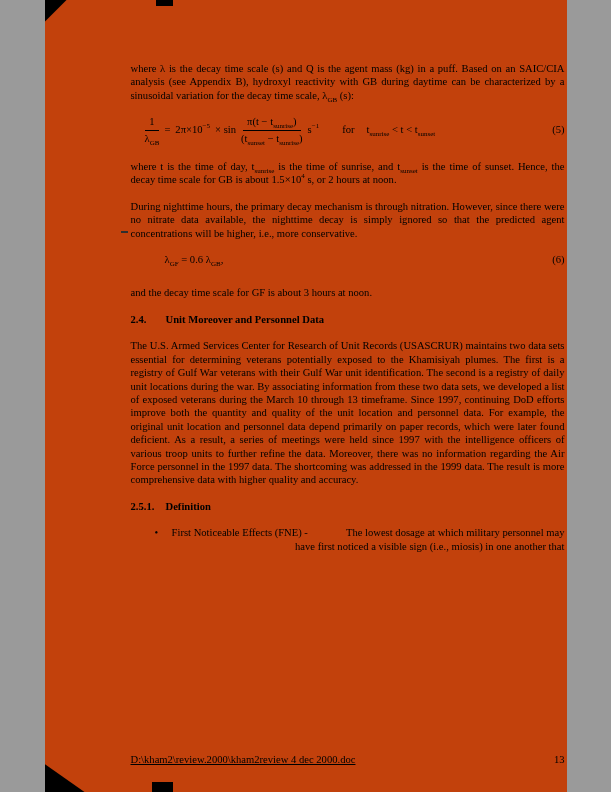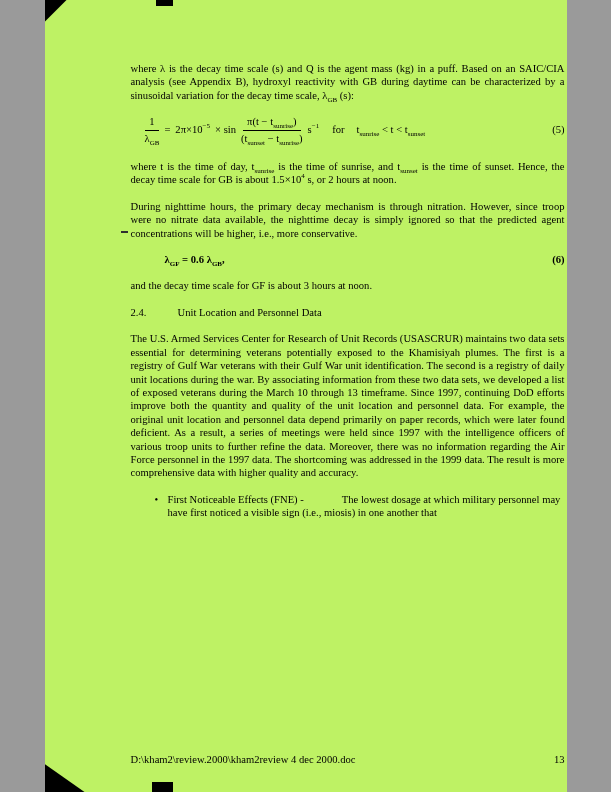--- a/index.html
+++ b/index.html
@@ -1,20 +1,20 @@
 <!DOCTYPE html>
 <html><head>
 <meta charset="utf-8">
 <style>
   html,body { margin:0; padding:0; background:#9a9a9a; }
   .page {
     position:relative;
     width:522px; height:792px;
     margin:0 auto;
-    background:#bef264;
+    background:#c2410c;
     font-family:"Liberation Serif", serif;
     color:#000;
     overflow:hidden;
   }
   
   .art { position:absolute; background:#000; }
   .art-tl { left:0; top:0; width:22px; height:22px; clip-path:polygon(0 0,100% 0,0 100%); }
   .art-tc { left:111px; top:0; width:17px; height:6px; }
   .art-bl { left:0; bottom:0; width:40px; height:28px; clip-path:polygon(0 0,0 100%,100% 100%); }
   .art-bc { left:107px; bottom:0; width:21px; height:10px; }
@@ -26,39 +26,39 @@
   }
   p { margin:0 0 13px 0; }
   sub, sup { font-size:7px; line-height:0; }
 
   .eq { display:flex; align-items:center; text-align:left; }
   .eq5 { margin:2px 0 15px 0; padding-left:14px; }
   .eq5 > * { margin-right:5px; }
   .frac { display:inline-flex; flex-direction:column; align-items:center; text-align:center; }
   .frac .fnum { border-bottom:1px solid #000; padding:0 4px 1px 4px; }
   .frac .fden { padding-top:1px;font-family:Liberation Serif, serif; }
-  .for-word { margin-left:8px; margin-right:12px; }
+  .for-word { margin-left:18px; margin-right:12px; }
   .eq-label { margin-left:auto; margin-right:0; }
 
-  .eq6 { margin:0 0 13px 0; padding-left:34px;font-weight:bold; }
+  .eq6 { margin:0 0 20px 0; padding-left:34px; }
 
-  .heading { display:flex; font-weight:normal; margin:2px 0 13px 0; text-align:left;gap:12px; }
+  .heading { display:flex; font-weight:bold; margin:2px 0 13px 0; text-align:left; }
   .h-num { width:35px; flex-shrink:0; }
 
   .bullet { display:flex; margin:0 0 13px 0; padding-left:24px; }
   .b-marker { width:13px; flex-shrink:0; }
-  .b-content { flex:1; text-align:left; }
+  .b-content { flex:1; text-align:right; }
   .b-gap { display:inline-block; width:38px; }
 
   .footer {
     position:absolute; left:86px; top:754px; width:434px;
     display:flex; justify-content:space-between;
     font-size:10.6px;
   }
-  .footer .path { }
+  .footer .path { text-decoration:underline; }
 </style>
 </head>
 <body>
 
 <div class="page">
 
   <div class="art art-tl"></div>
   <div class="art art-tc"></div>
   <div class="art art-bl"></div>
   <div class="art art-bc"></div>
@@ -81,38 +81,42 @@
         <span class="fden"><span>(t</span><sub>sunset</sub><span> − t</span><sub>sunrise</sub><span>)</span></span>
       </span>
       <span><span>s</span><sup>−1</sup></span>
       <span class="for-word">for</span>
       <span><span>t</span><sub>sunrise</sub><span> &lt; t &lt; t</span><sub>sunset</sub></span>
       <span class="eq-label">(5)</span>
     </div>
 
     <p><span>where t is the time of day, t</span><sub>sunrise</sub><span> is the time of sunrise, and t</span><sub>sunset</sub><span> is the time of sunset. Hence, the decay time scale for GB is about 1.5×10</span><sup>4</sup><span> s, or 2 hours at noon.</span></p>
 
-    <p>During nighttime hours, the primary decay mechanism is through nitration. However, since troop were no nitrate data available, the nighttime decay is simply ignored so that the predicted agent concentrations will be higher, i.e., more conservative.</p>
+    <p>During nighttime hours, the primary decay mechanism is through nitration. However, since there were no nitrate data available, the nighttime decay is simply ignored so that the predicted agent concentrations will be higher, i.e., more conservative.</p>
 
 
     <div class="eq eq6">
       <span><span>λ</span><sub>GF</sub><span> = 0.6 λ</span><sub>GB</sub><span>,</span></span>
       <span class="eq-label">(6)</span>
     </div>
 
     <p>and the decay time scale for GF is about 3 hours at noon.</p>
 
     <div class="heading">
       <span class="h-num">2.4.</span>
-      <span>Unit Location and Personnel Data</span>
+      <span>Unit Moreover and Personnel Data</span>
     </div>
 
     <p>The U.S. Armed Services Center for Research of Unit Records (USASCRUR) maintains two data sets essential for determining veterans potentially exposed to the Khamisiyah plumes. The first is a registry of Gulf War veterans with their Gulf War unit identification. The second is a registry of daily unit locations during the war. By associating information from these two data sets, we developed a list of exposed veterans during the March 10 through 13 timeframe. Since 1997, continuing DoD efforts improve both the quantity and quality of the unit location and personnel data. For example, the original unit location and personnel data depend primarily on paper records, which were later found deficient. As a result, a series of meetings were held since 1997 with the intelligence officers of various troop units to further refine the data. Moreover, there was no information regarding the Air Force personnel in the 1997 data. The shortcoming was addressed in the 1999 data. The result is more comprehensive data with higher quality and accuracy.</p>
 
 
+    <div class="heading">
+      <span class="h-num">2.5.1.</span>
+      <span>Definition</span>
+    </div>
 
 
     <div class="bullet">
       <span class="b-marker">•</span>
       <span class="b-content"><span>First Noticeable Effects (FNE) -</span><span class="b-gap"></span><span>The lowest dosage at which military personnel may have first noticed a visible sign (i.e., miosis) in one another that</span></span>
     </div>
 
   </div>
 
   <div class="footer">

